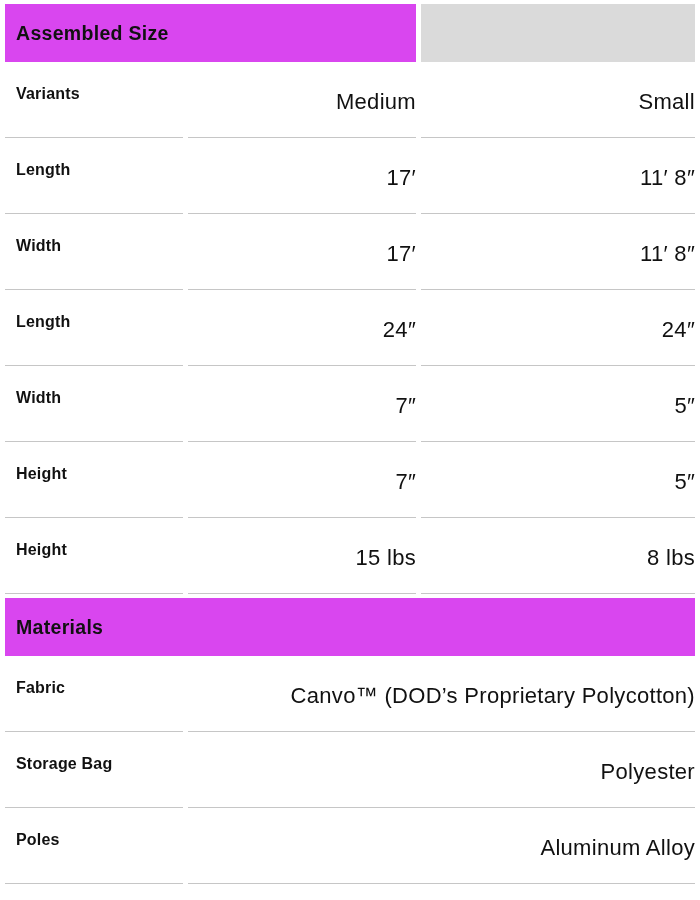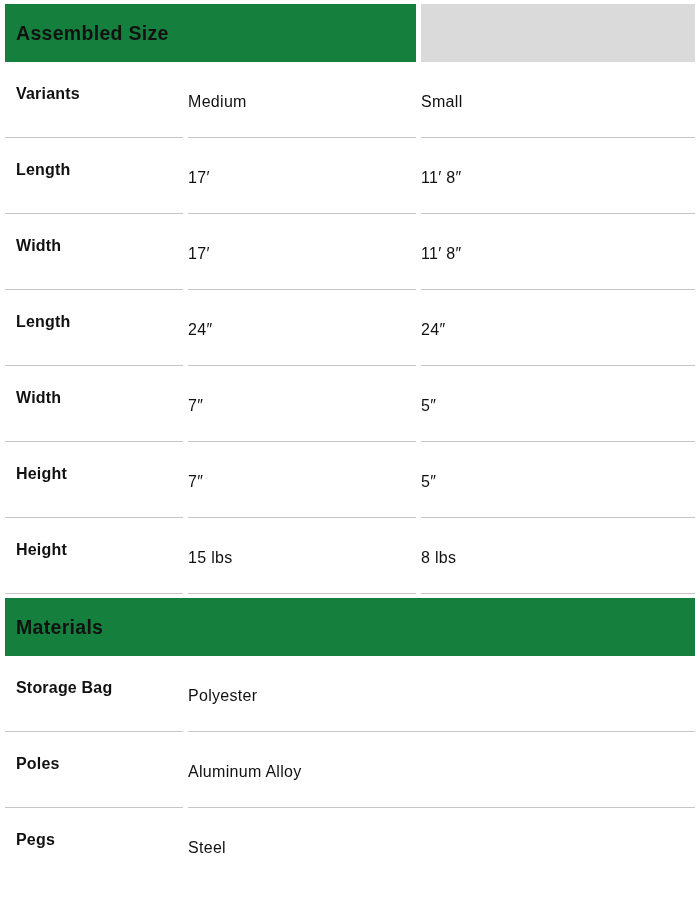--- a/index.html
+++ b/index.html
@@ -19,21 +19,21 @@
     table-layout: fixed;
     border-collapse: separate;
     border-spacing: 5px 4px;
   }
   td {
     vertical-align: middle;
     overflow: hidden;
     white-space: nowrap;
   }
   td.section-cell {
-    background: #15803d;
+    background: #d946ef;
     height: 58px;
     font-size: 19.5px;
     font-weight: 700;
     letter-spacing: 0.3px;
     padding: 0 0 0 11px;
   }
   td.section-spacer {
     background: #dadada;
     height: 58px;
     padding: 0;
@@ -41,24 +41,24 @@
   td.label-cell {
     height: 55px;
     font-size: 16px;
     font-weight: 700;
     letter-spacing: 0.2px;
     padding: 0 0 16px 11px;
     border-bottom: 1px solid #c6c6c6;
   }
   td.value-cell {
     height: 55px;
-    font-size: 16px;
+    font-size: 22px;
     font-weight: 400;
     letter-spacing: 0.3px;
-    text-align: left;
+    text-align: right;
     padding: 0;
     border-bottom: 1px solid #c6c6c6;
   }
   tr.last-row td {
     border-bottom: none;
   }
 </style>
 </head>
 <body>
 
@@ -106,20 +106,24 @@
         </tr>
         <tr>
           <td class="label-cell">Height</td>
           <td class="value-cell">15 lbs</td>
           <td class="value-cell">8 lbs</td>
         </tr>
         <tr>
           <td class="section-cell" colspan="3">Materials</td>
         </tr>
         <tr>
+          <td class="label-cell">Fabric</td>
+          <td class="value-cell" colspan="2">Canvo™ (DOD’s Proprietary Polycotton)</td>
+        </tr>
+        <tr>
           <td class="label-cell">Storage Bag</td>
           <td class="value-cell" colspan="2">Polyester</td>
         </tr>
         <tr>
           <td class="label-cell">Poles</td>
           <td class="value-cell" colspan="2">Aluminum Alloy</td>
         </tr>
         <tr class="last-row">
           <td class="label-cell">Pegs</td>
           <td class="value-cell" colspan="2">Steel</td>

